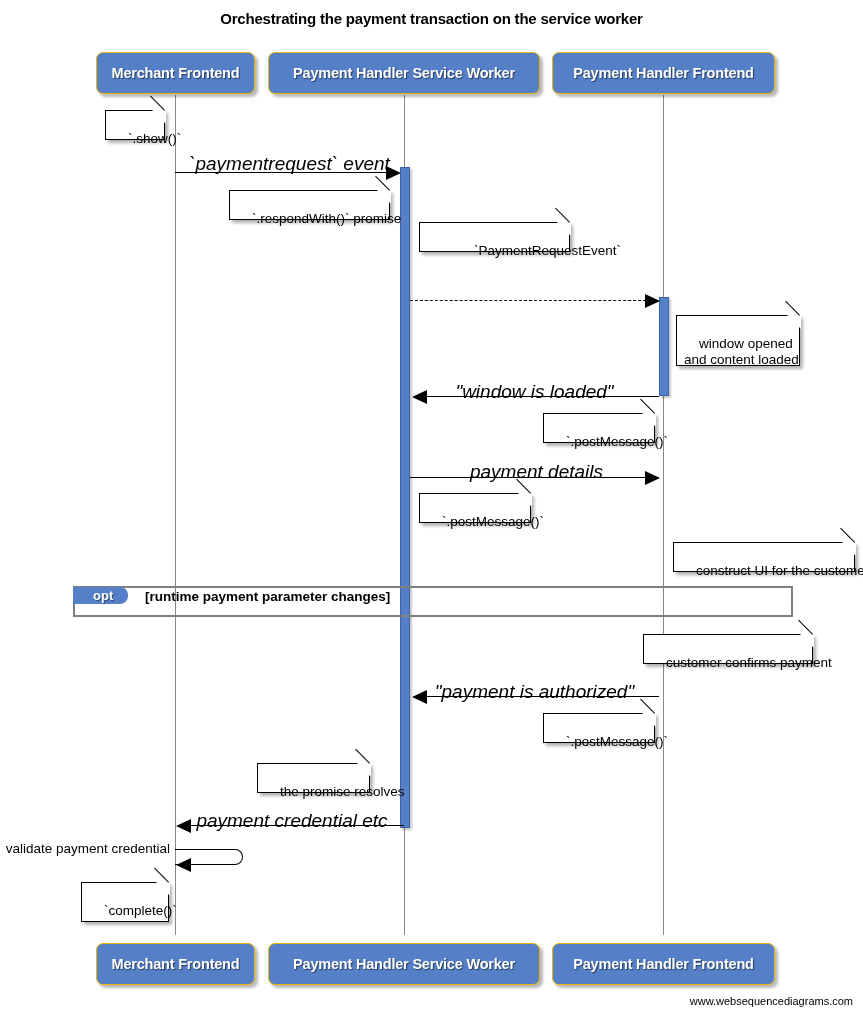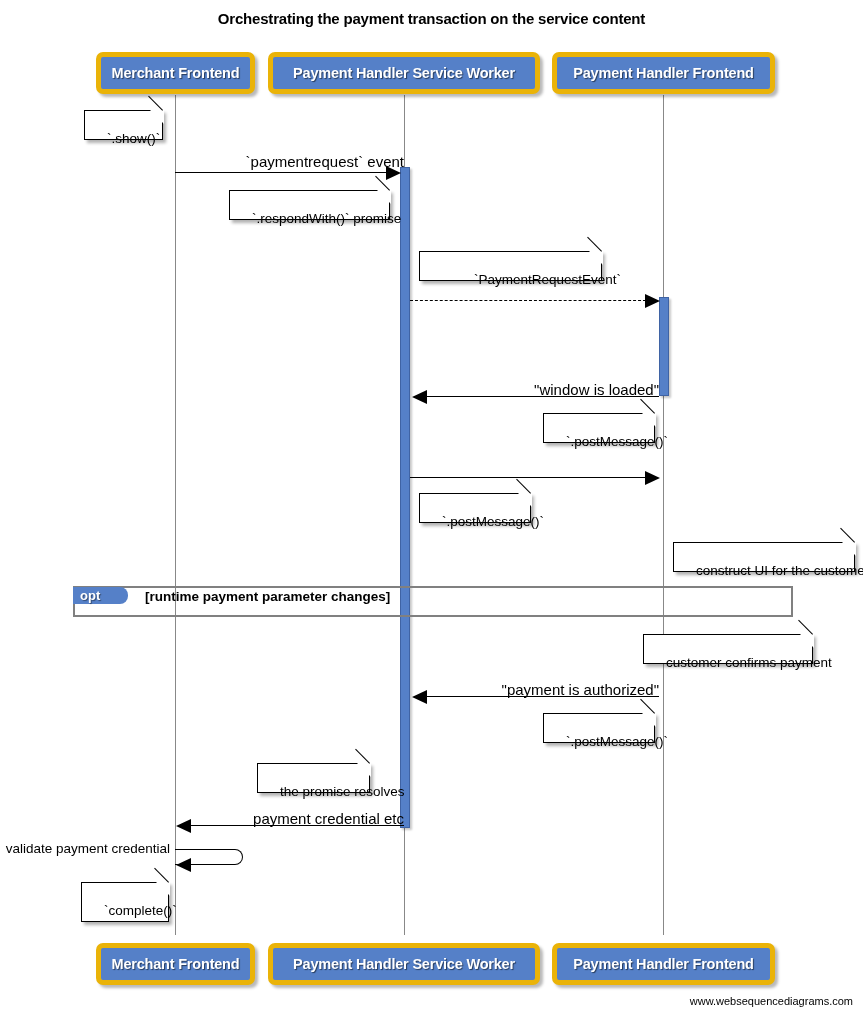--- a/index.html
+++ b/index.html
@@ -31,21 +31,21 @@
     position: absolute;
     width: 1px;
     background: #888888;
   }
 
   
   .participant {
     position: absolute;
     box-sizing: border-box;
     background: #5580c8;
-    border: 5px solid #eab308;
+    border: 1px solid #eab308;
     border-radius: 7px;
     color: #ffffff;
     font-size: 14.5px;
     font-weight: bold;
     letter-spacing: -0.2px;
     display: flex;
     align-items: center;
     justify-content: center;
     white-space: nowrap;
     text-shadow: 1px 1px 1px rgba(0,0,0,0.55);
@@ -93,23 +93,24 @@
   .msg-line {
     position: absolute;
     height: 0;
     border-top: 1.8px solid #000000;
   }
   .msg-line.dashed {
     border-top: 1.8px dashed #000000;
   }
   .msg-label {
     position: absolute;
-    font-size: 15px;
-    white-space: nowrap;
-    text-align: right;
+    font-size: 19px;
+    white-space: nowrap;
+    text-align: center;
+    font-style: italic;
   }
   .arrow-right {
     position: absolute;
     width: 0; height: 0;
     border-top: 7px solid transparent;
     border-bottom: 7px solid transparent;
     border-left: 15px solid #000000;
   }
   .arrow-left {
     position: absolute;
@@ -144,21 +145,21 @@
   .fragment-tab {
     position: absolute;
     box-sizing: border-box;
     background: #5580c8;
     border-radius: 0 8px 8px 0;
     color: #ffffff;
     font-size: 13px;
     font-weight: bold;
     display: flex;
     align-items: center;
-    padding-left: 7px;
+    padding-left: 20px;
     text-shadow: 1px 1px 1px rgba(0,0,0,0.45);
   }
   .fragment-cond {
     position: absolute;
     font-size: 13.5px;
     font-weight: bold;
     white-space: nowrap;
   }
 
   
@@ -166,75 +167,82 @@
     position: absolute;
     font-size: 11px;
     white-space: nowrap;
   }
 </style>
 </head>
 <body>
 
 <div id="canvas">
 
-  <div class="diagram-title">Orchestrating the payment transaction on the service content</div>
+  <div class="diagram-title">Orchestrating the payment transaction on the service worker</div>
 
   <div class="lifeline" style="left:175px; top:95px; height:840px;"></div>
   <div class="lifeline" style="left:404px; top:95px; height:840px;"></div>
   <div class="lifeline" style="left:663px; top:95px; height:840px;"></div>
 
   <div class="participant" style="left:96px; top:52px; width:159px; height:42px;">
     <span>Merchant Frontend</span>
   </div>
   <div class="participant" style="left:268px; top:52px; width:272px; height:42px;">
     <span>Payment Handler Service Worker</span>
   </div>
   <div class="participant" style="left:552px; top:52px; width:223px; height:42px;">
     <span>Payment Handler Frontend</span>
   </div>
 
   <div class="activation" style="left:400px; top:167px; width:10px; height:661px;"></div>
   <div class="activation" style="left:659px; top:297px; width:10px; height:99px;"></div>
 
-  <div class="note" style="left:84px; top:110px; width:79px; height:30px;">
+  <div class="note" style="left:105px; top:110px; width:60px; height:30px;">
     <span>`.show()`</span>
     <span class="fold-cut"></span>
     <span class="fold-line"></span>
   </div>
 
   <div class="msg-label" style="left:175px; top:153px; width:229px;">`paymentrequest` event</div>
   <div class="msg-line" style="left:175px; top:172px; width:212px;"></div>
   <div class="arrow-right" style="left:386px; top:166px;"></div>
 
   <div class="note" style="left:229px; top:190px; width:161px; height:30px;">
     <span>`.respondWith()` promise</span>
     <span class="fold-cut"></span>
     <span class="fold-line"></span>
   </div>
 
-  <div class="note" style="left:419px; top:251px; width:183px; height:30px;padding-left:39px;">
+  <div class="note" style="left:419px; top:222px; width:151px; height:30px;padding-left:39px;">
     <span>`PaymentRequestEvent`</span>
     <span class="fold-cut"></span>
     <span class="fold-line"></span>
   </div>
 
   <div class="msg-line dashed" style="left:410px; top:300px; width:236px;"></div>
   <div class="arrow-right" style="left:645px; top:294px;"></div>
 
+  <div class="note" style="left:676px; top:315px; width:124px; height:51px;">
+    <span>window opened
+and content loaded</span>
+    <span class="fold-cut"></span>
+    <span class="fold-line"></span>
+  </div>
 
   <div class="msg-label" style="left:410px; top:381px; width:249px;">"window is loaded"</div>
   <div class="msg-line" style="left:427px; top:396px; width:232px;"></div>
   <div class="arrow-left" style="left:412px; top:390px;"></div>
 
   <div class="note" style="left:543px; top:413px; width:112px; height:30px;">
     <span>`.postMessage()`</span>
     <span class="fold-cut"></span>
     <span class="fold-line"></span>
   </div>
 
+  <div class="msg-label" style="left:410px; top:461px; width:253px;">payment details</div>
   <div class="msg-line" style="left:410px; top:477px; width:236px;"></div>
   <div class="arrow-right" style="left:645px; top:471px;"></div>
 
   <div class="note" style="left:419px; top:493px; width:112px; height:30px;">
     <span>`.postMessage()`</span>
     <span class="fold-cut"></span>
     <span class="fold-line"></span>
   </div>
 
   <div class="note" style="left:673px; top:542px; width:182px; height:30px;">

